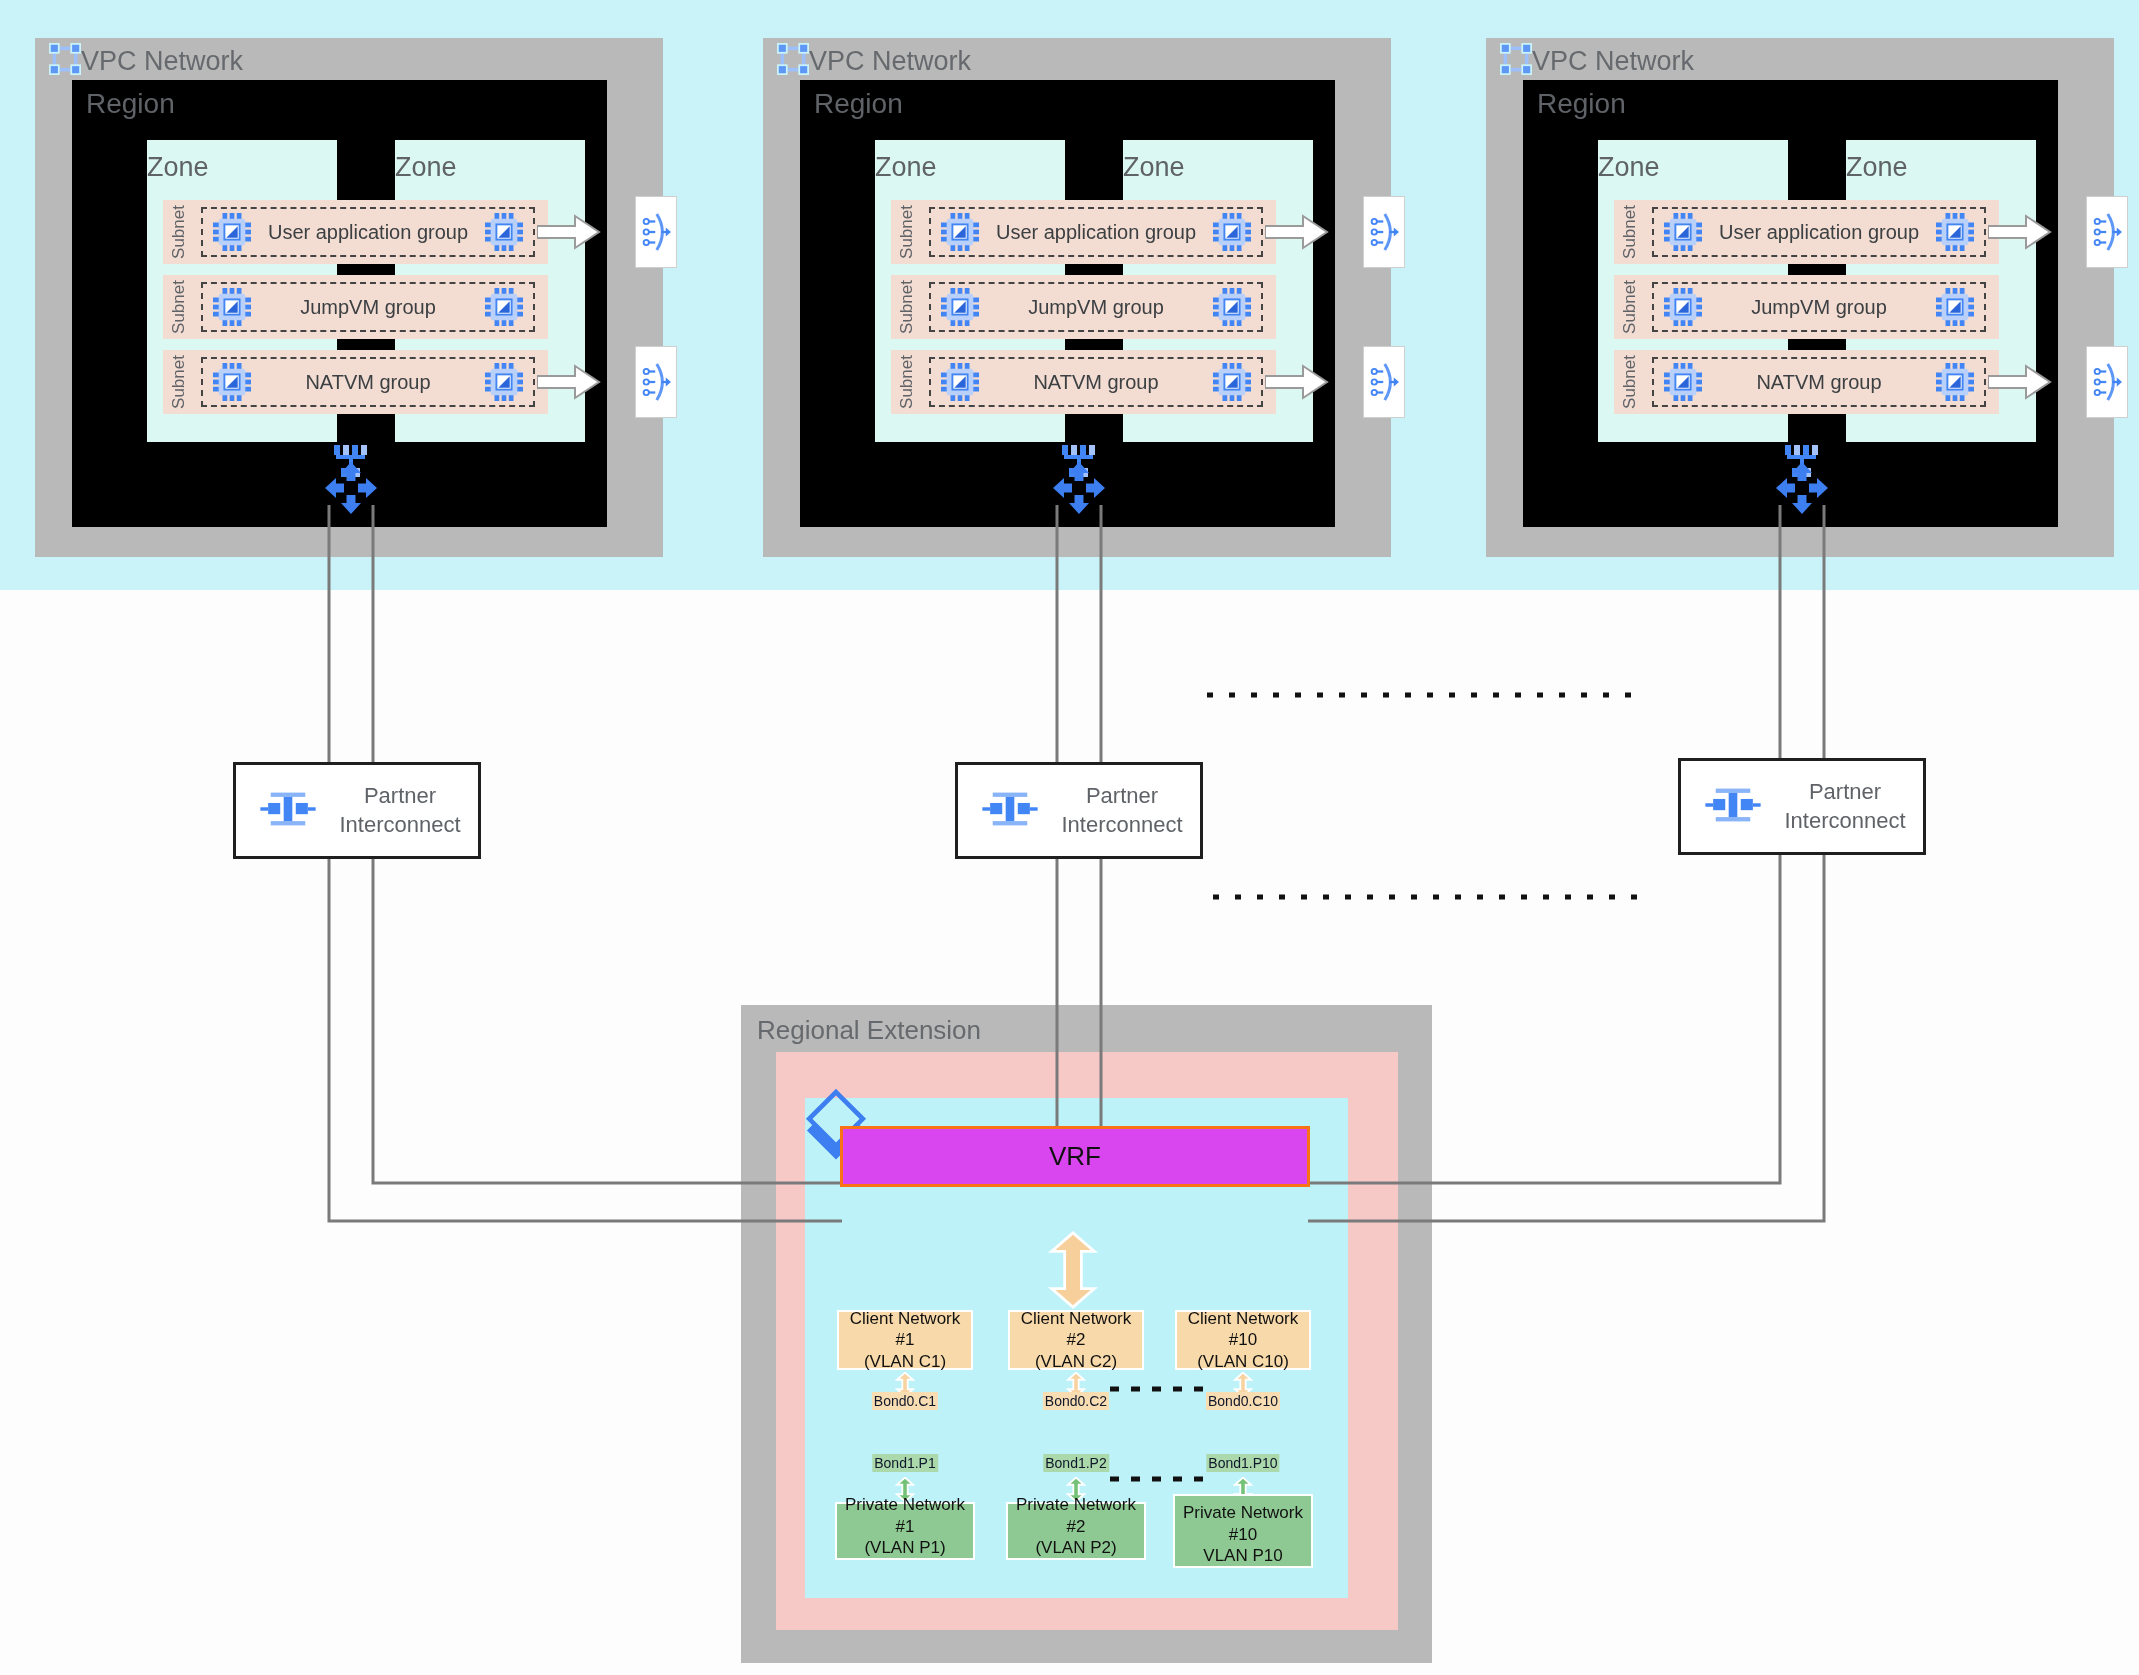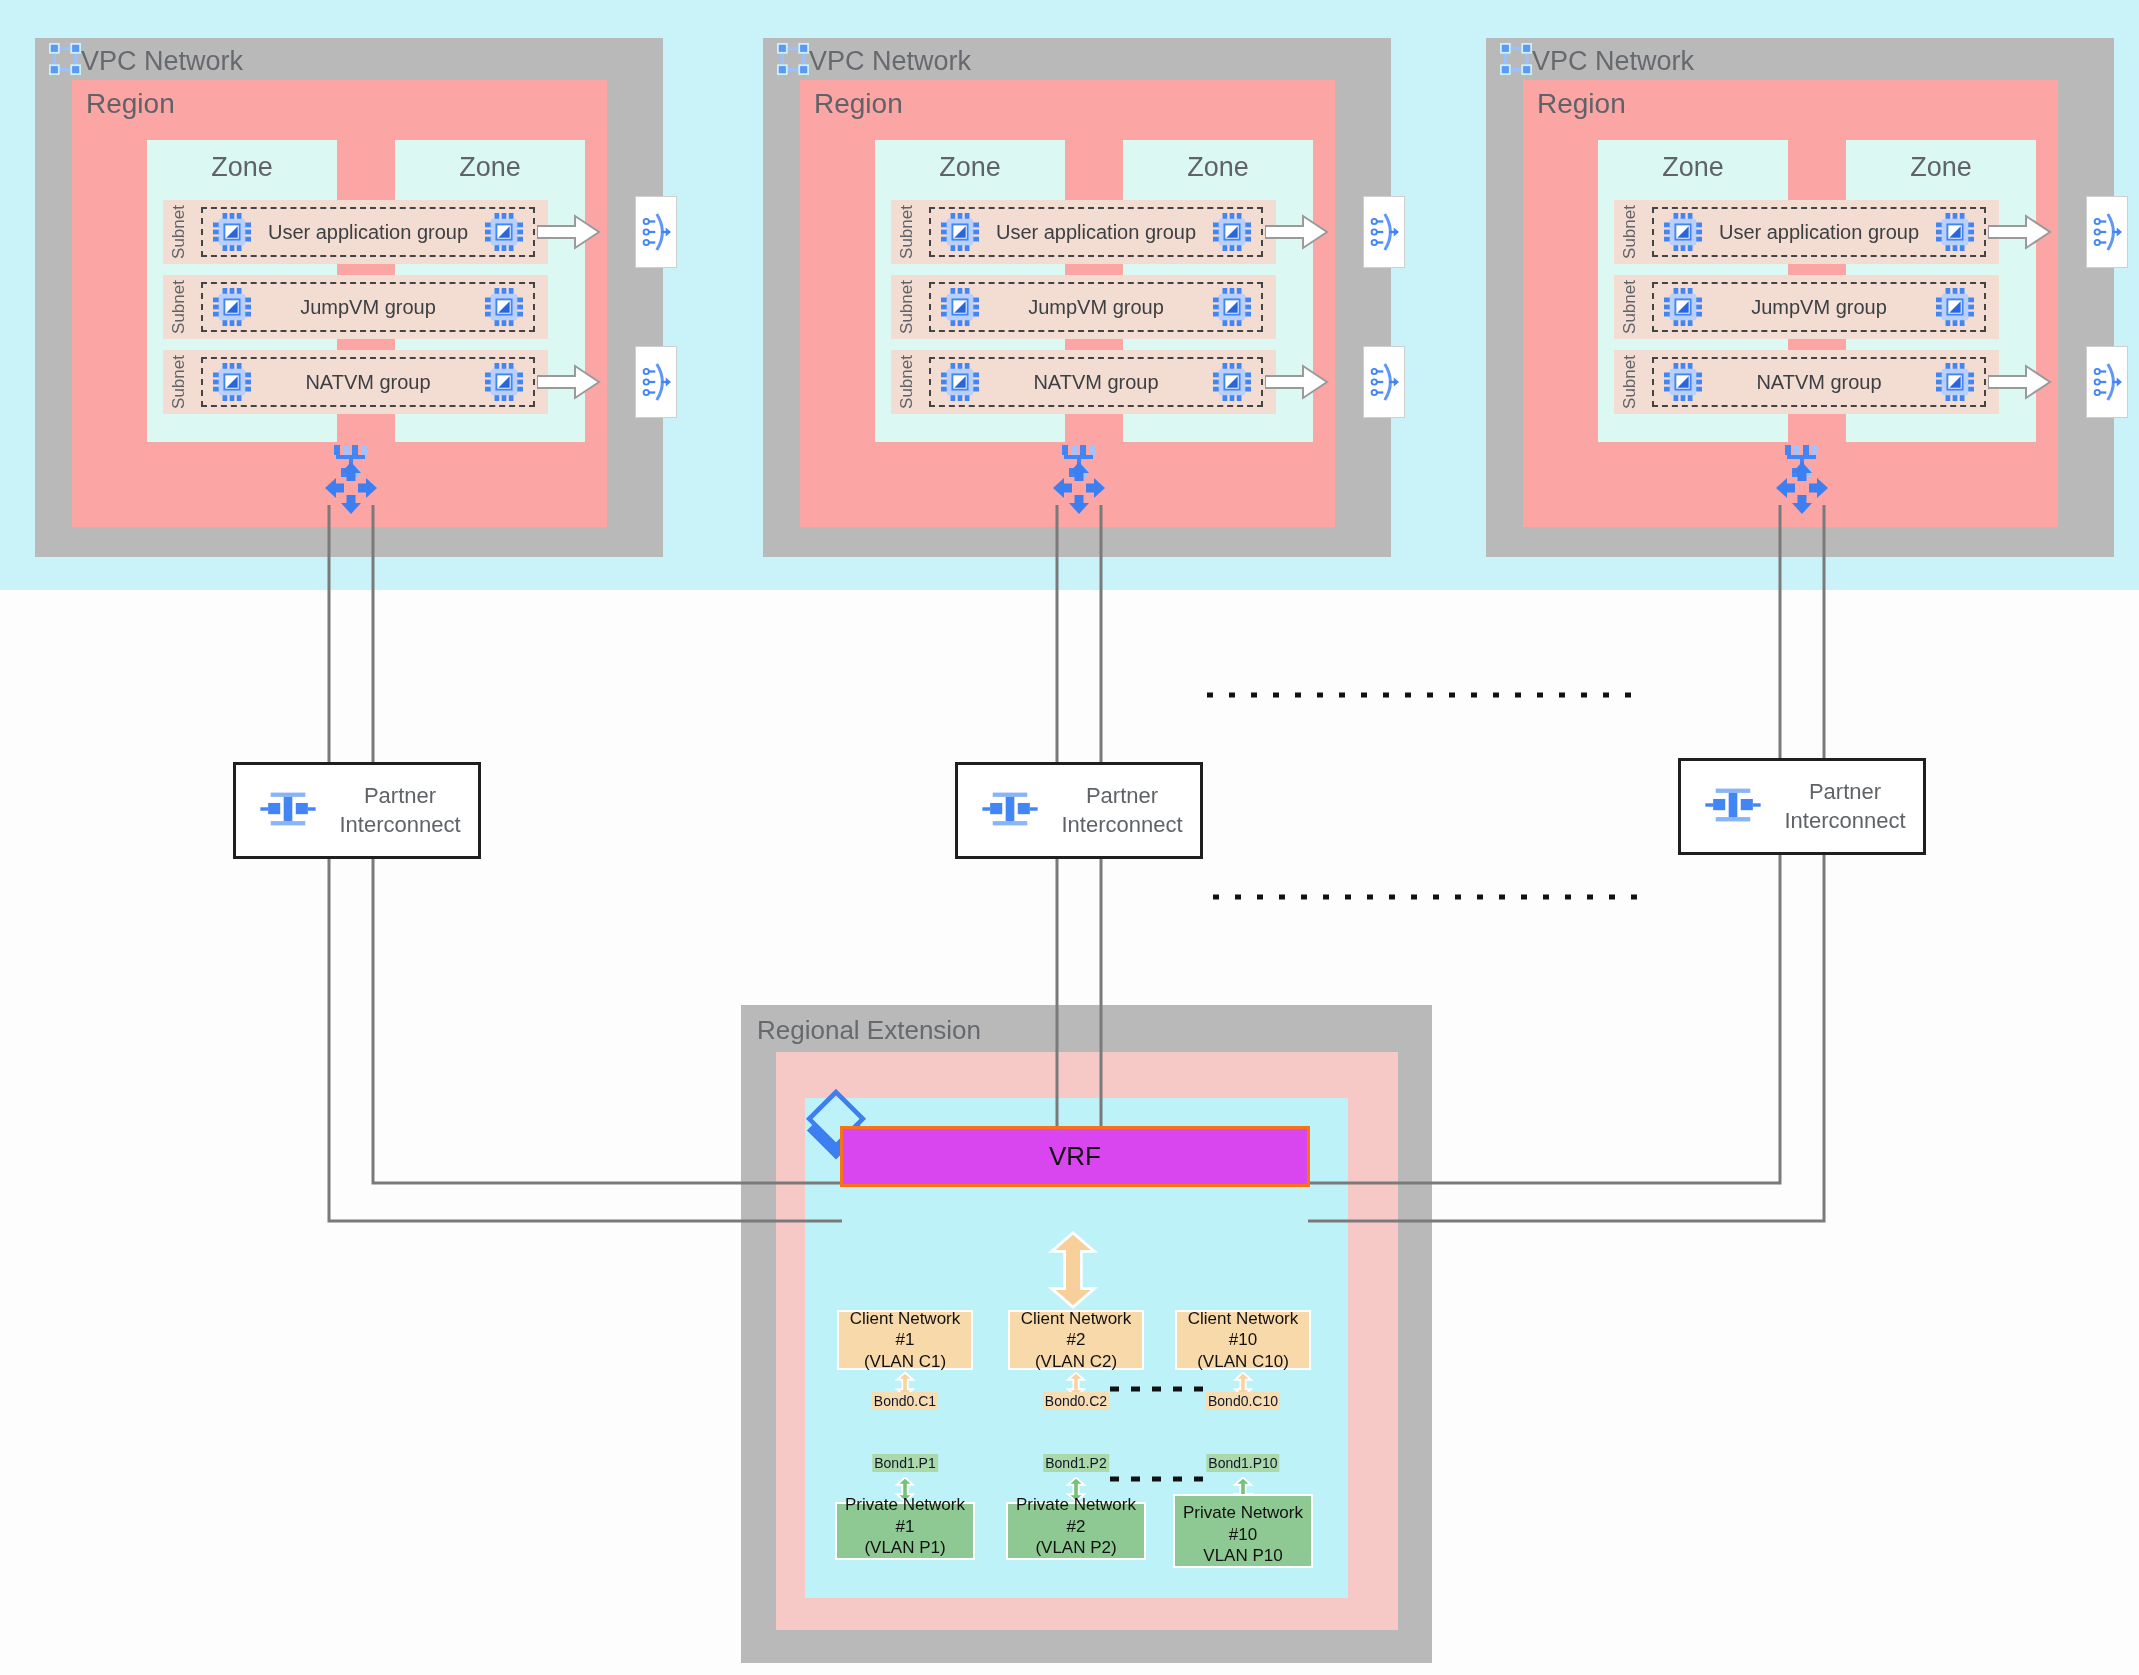--- a/index.html
+++ b/index.html
@@ -4,25 +4,25 @@
 <style>
   *{margin:0;padding:0;box-sizing:border-box}
   body{background:#fff}
   #canvas{position:relative;width:2139px;height:1675px;background:#fdfdfd;font-family:"Liberation Sans",sans-serif;overflow:hidden}
   .band{position:absolute;left:0;top:0;width:2139px;height:590px;background:#c9f3f8}
   
   .vpc{position:absolute;top:38px;width:628px;height:519px;background:#b9b9b9}
   .v1{left:35px}.v2{left:763px}.v3{left:1486px}
   .vpc-head{position:absolute;left:14px;top:6px;display:flex;align-items:center;height:34px}
   .vpc-title{font-size:27px;color:#66696d}
-  .region{position:absolute;left:37px;top:42px;width:535px;height:447px;background:#fca5a5}
+  .region{position:absolute;left:37px;top:42px;width:535px;height:447px;background:#000000}
   .region-title{position:absolute;left:14px;top:8px;font-size:28px;color:#5f6368}
   .zone{position:absolute;top:60px;width:190px;height:302px;background:#dcf8f2}
   .zoneA{left:75px}.zoneB{left:323px}
-  .zone-title{text-align:center;margin-top:12px;font-size:27px;color:#5f6368}
+  .zone-title{margin-top:12px;font-size:27px;color:#5f6368}
   .srow{position:absolute;left:91px;width:385px;height:64px;background:#f3dcd2}
   .r0{top:120px}.r1{top:195px}.r2{top:270px}
   .subnet-label{position:absolute;left:16px;top:32px;transform:translate(-50%,-50%) rotate(-90deg);font-size:17px;color:#5f6368;white-space:nowrap}
   .group-box{position:absolute;left:38px;top:7px;width:334px;height:50px;border:2px dashed #444;display:flex;align-items:center;justify-content:space-between;padding:0 10px}
   .group-label{position:absolute;left:50%;top:50%;transform:translate(-50%,-50%);font-size:20px;color:#3c4043;white-space:nowrap}
   .chip{width:38px;height:38px;display:block}
   .flow-arrow{position:absolute;left:465px;width:64px;height:36px}
   .fa0{top:134px}.fa2{top:284px}
   .lb{position:absolute;left:600px;width:42px;height:72px;background:#fff;border:1px solid #cfcfcf;display:flex;align-items:center;justify-content:center}
   .lb0{top:158px}.lb2{top:308px}

